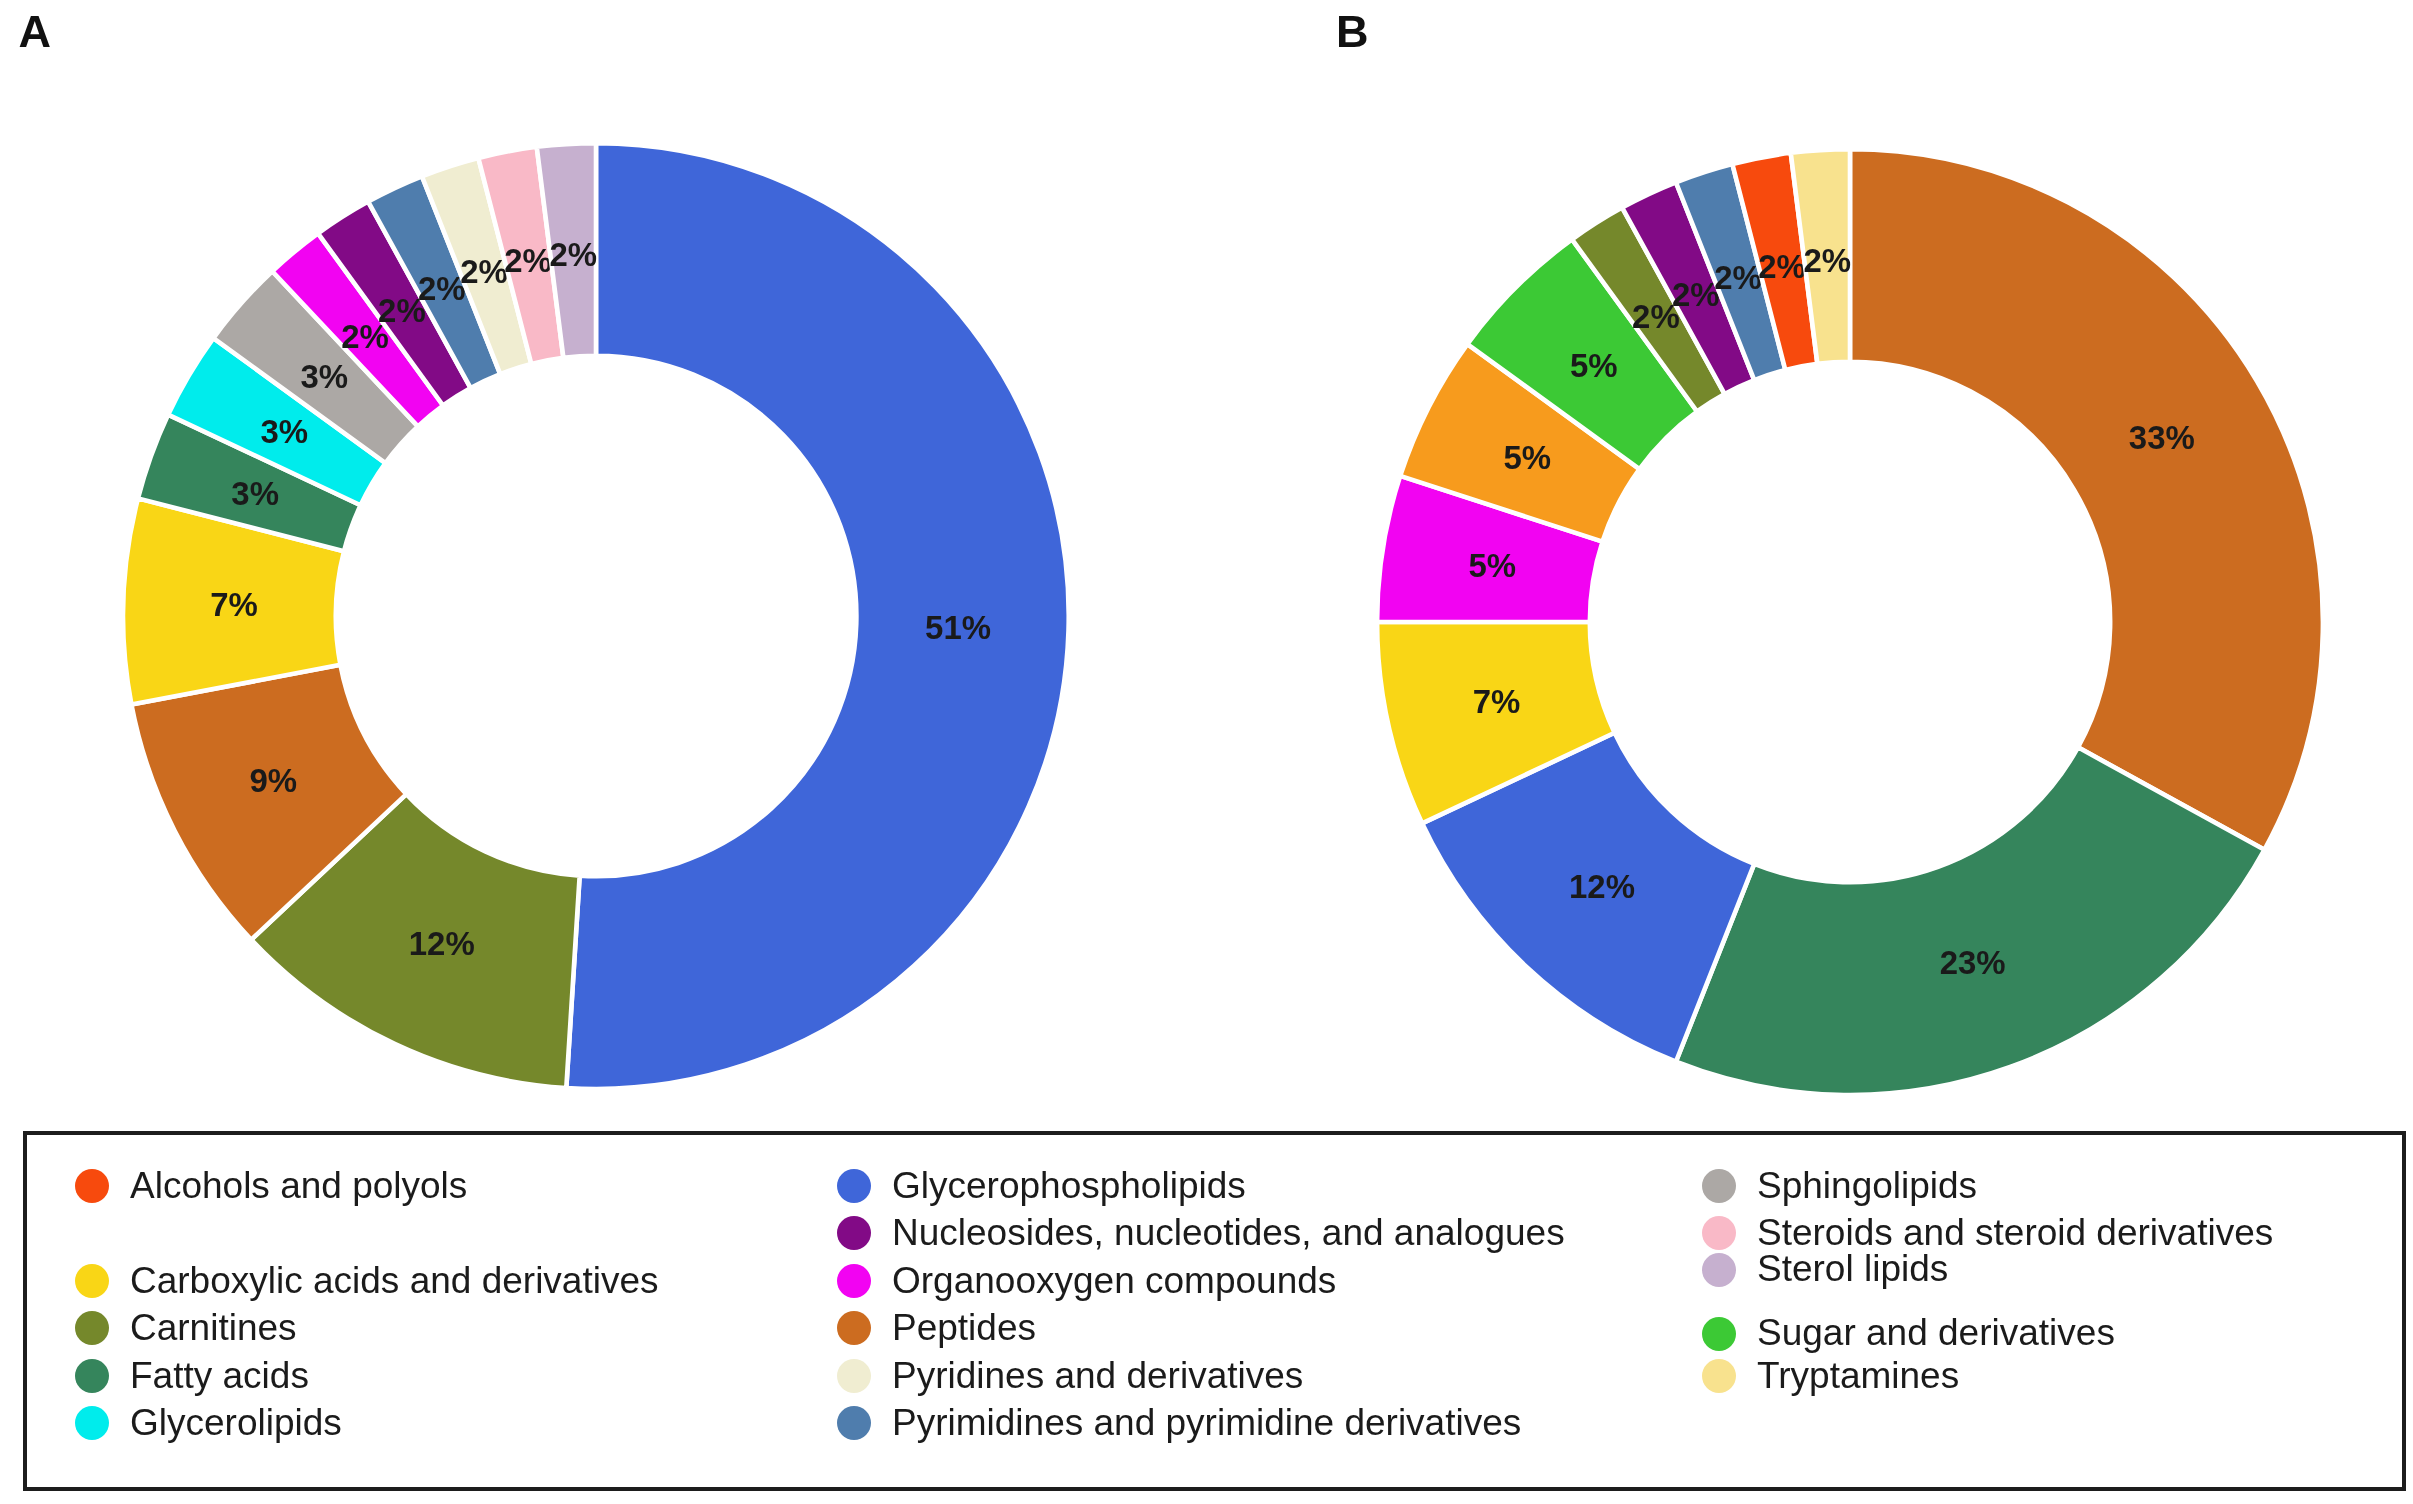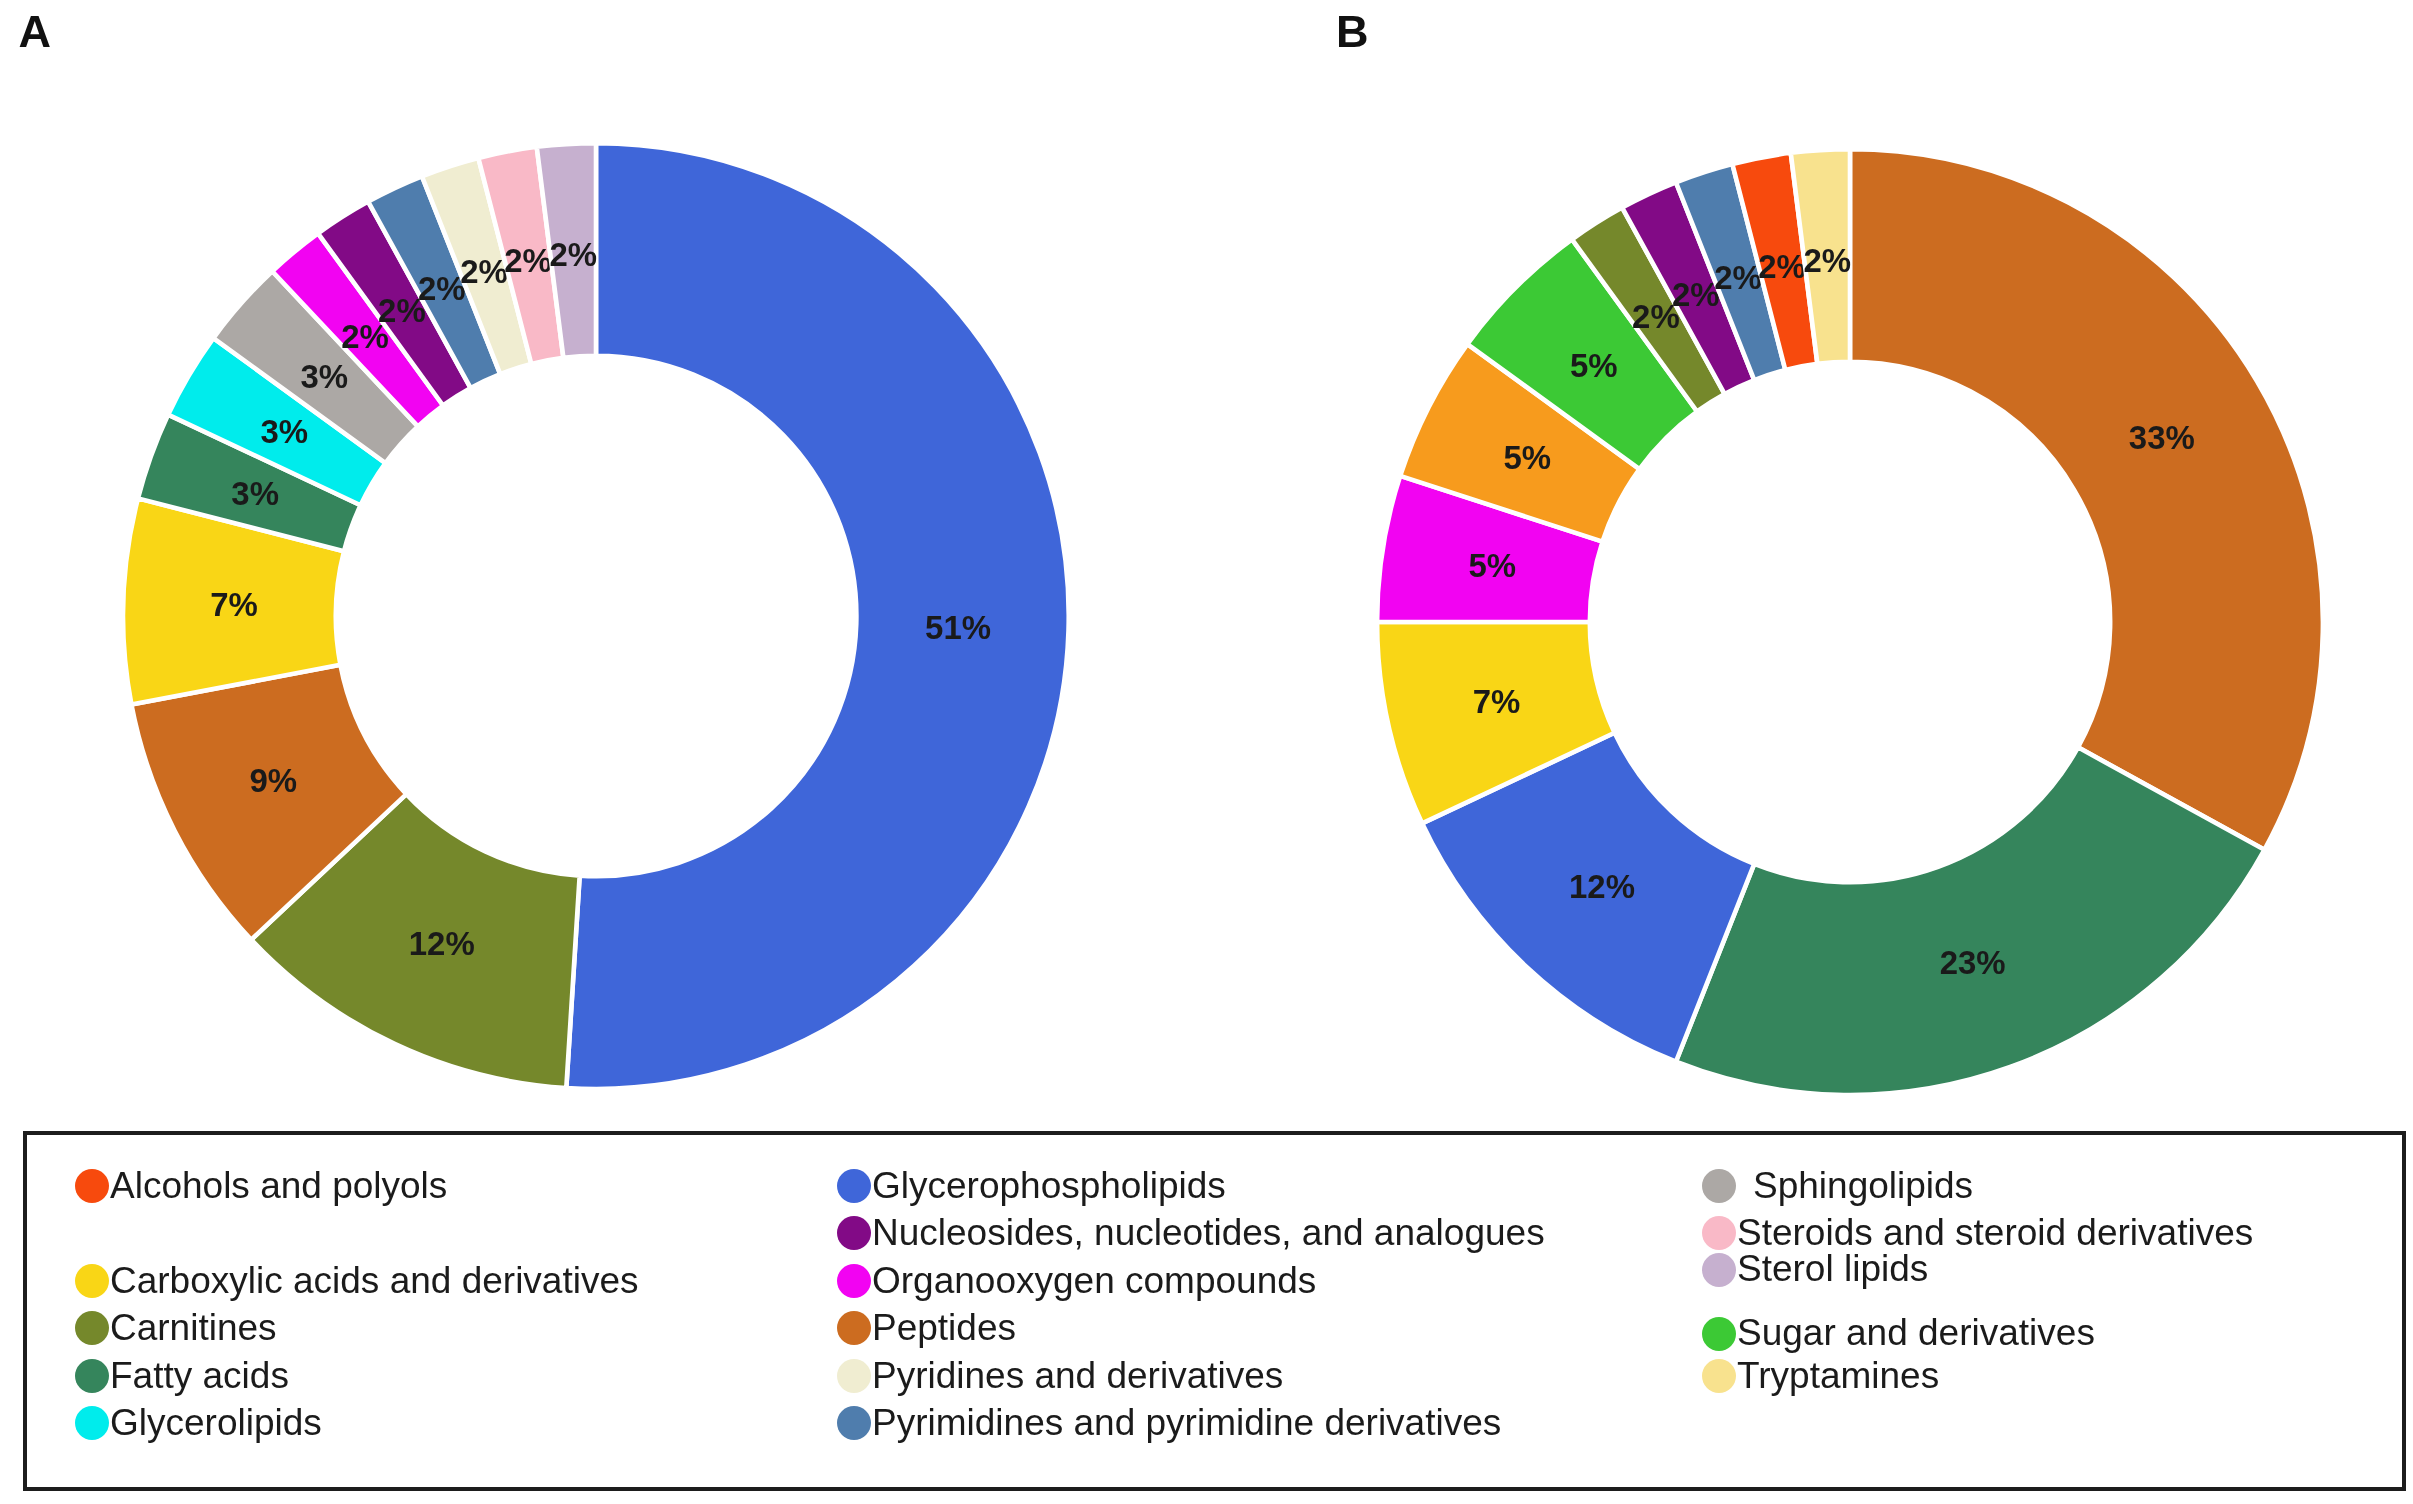--- a/index.html
+++ b/index.html
@@ -51,21 +51,21 @@
     display: flex;
     align-items: center;
   }
   .legend-swatch {
     width: 34px;
     height: 34px;
     border-radius: 50%;
     flex: 0 0 34px;
   }
   .legend-label {
-    margin-left: 1px;
+    margin-left: 21px;
     font-size: 37px;
     color: #1b1b1b;
     white-space: nowrap;
     line-height: 1;
   }
 </style>
 </head>
 <body>
 
 <div>
@@ -167,21 +167,21 @@
         <span class="legend-label">Peptides</span>
       </div>
       <div class="legend-item" style="left: 810px; top: 217px;">
         <span class="legend-swatch" style="background: rgb(240, 237, 209);"></span>
         <span class="legend-label">Pyridines and derivatives</span>
       </div>
       <div class="legend-item" style="left: 810px; top: 264px;">
         <span class="legend-swatch" style="background: rgb(79, 125, 173);"></span>
         <span class="legend-label">Pyrimidines and pyrimidine derivatives</span>
       </div>
-      <div class="legend-item" style="left: 1675px; top: 27px; gap: 16px;">
+      <div class="legend-item" style="left: 1675px; top: 27px;">
         <span class="legend-swatch" style="background: rgb(172, 168, 165);"></span>
         <span class="legend-label">Sphingolipids</span>
       </div>
       <div class="legend-item" style="left: 1675px; top: 74px;">
         <span class="legend-swatch" style="background: rgb(249, 185, 199);"></span>
         <span class="legend-label">Steroids and steroid derivatives</span>
       </div>
       <div class="legend-item" style="left: 1675px; top: 105px; align-items: flex-end;">
         <span class="legend-swatch" style="background: rgb(198, 176, 207);"></span>
         <span class="legend-label">Sterol lipids</span>

